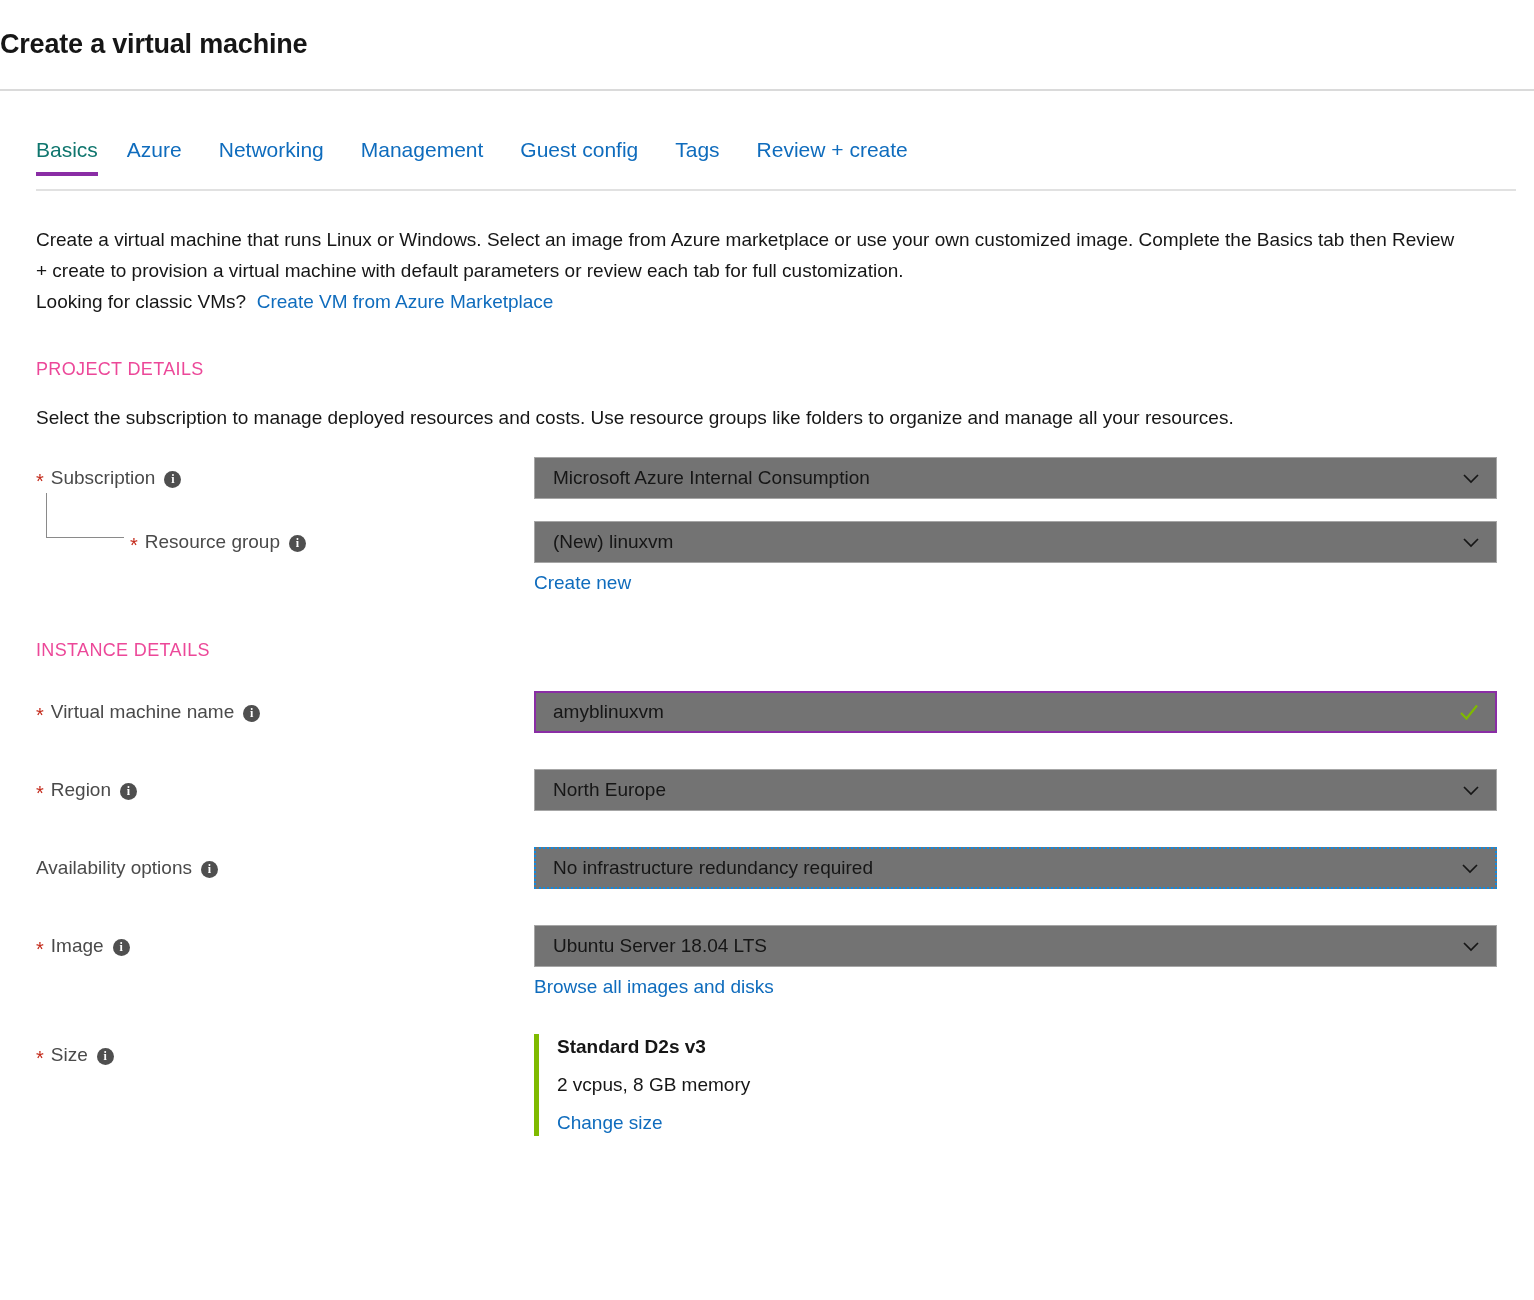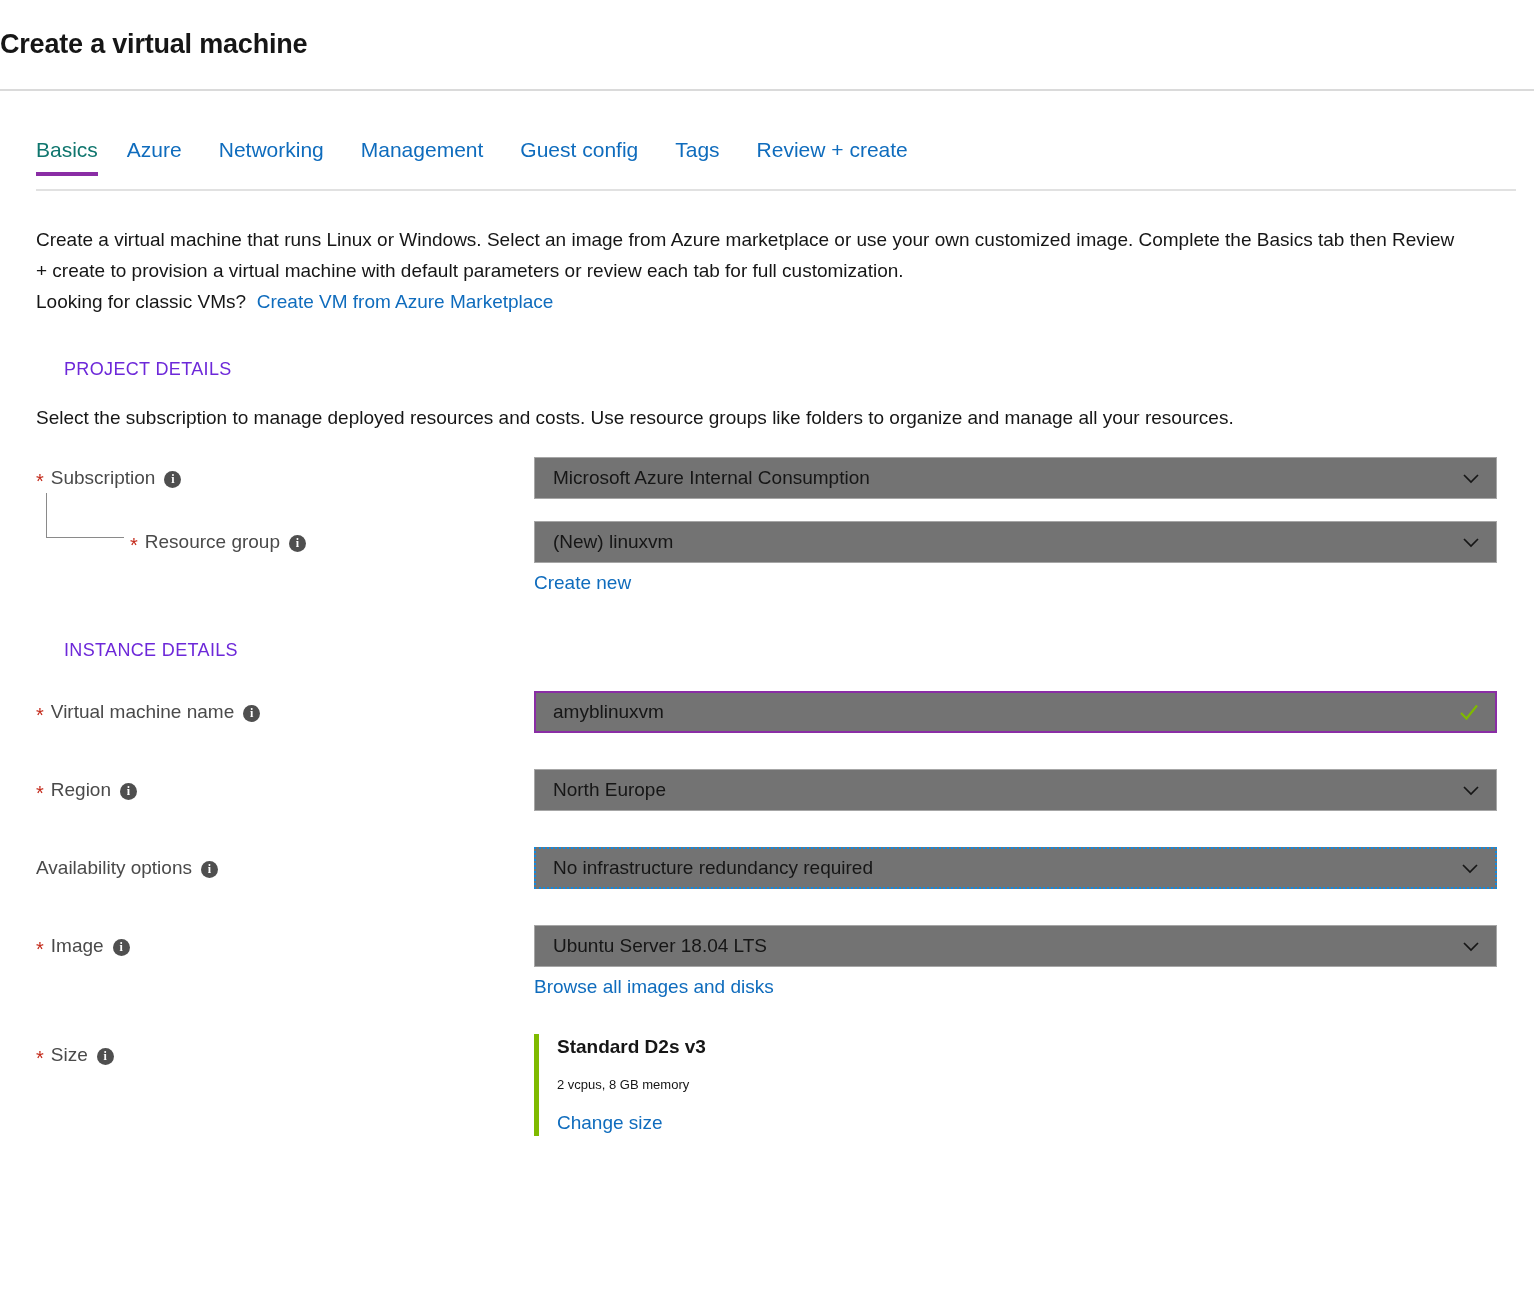--- a/index.html
+++ b/index.html
@@ -84,22 +84,21 @@
   .link {
     color: #0f6cbd;
     cursor: pointer;
     text-decoration: none;
   }
 
   .section-head {
     margin-top: 42px;
     font-size: 18px;
     letter-spacing: 0.35px;
-    color: #6d28d9;
-    margin-left: 28px;
+    color: #ec4899;
   }
   .section-desc {
     margin-top: 22px;
     font-size: 19px;
     line-height: 31px;
     max-width: 1420px;
     color: #161616;
   }
 
   
@@ -209,21 +208,21 @@
     padding-left: 18px;
     line-height: 1;
   }
   .size-name {
     font-size: 19px;
     font-weight: bold;
     color: #161616;
     line-height: 26px;
   }
   .size-specs {
-    font-size: 13px;
+    font-size: 19px;
     color: #161616;
     margin-top: 12px;
     line-height: 26px;
   }
   .size-change {
     font-size: 19px;
     margin-top: 12px;
     line-height: 26px;
     display: inline-block;
   }

